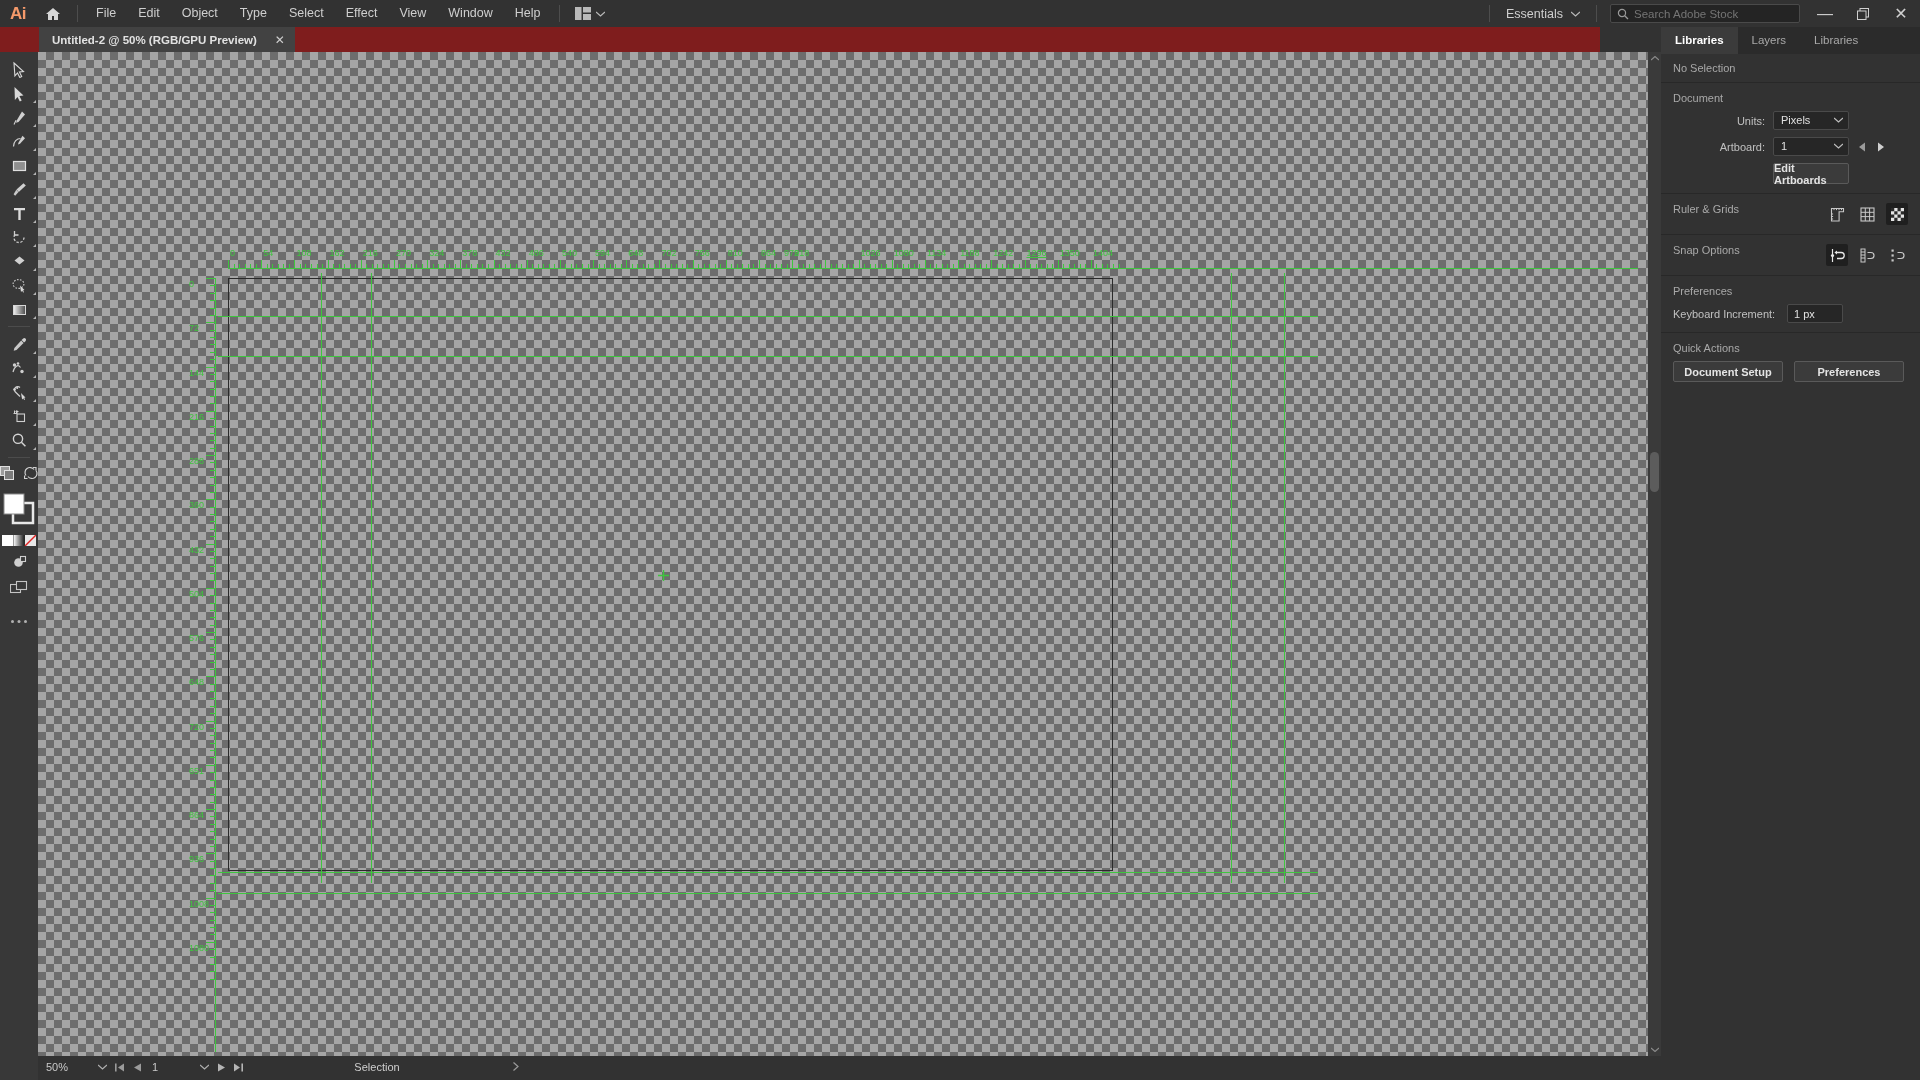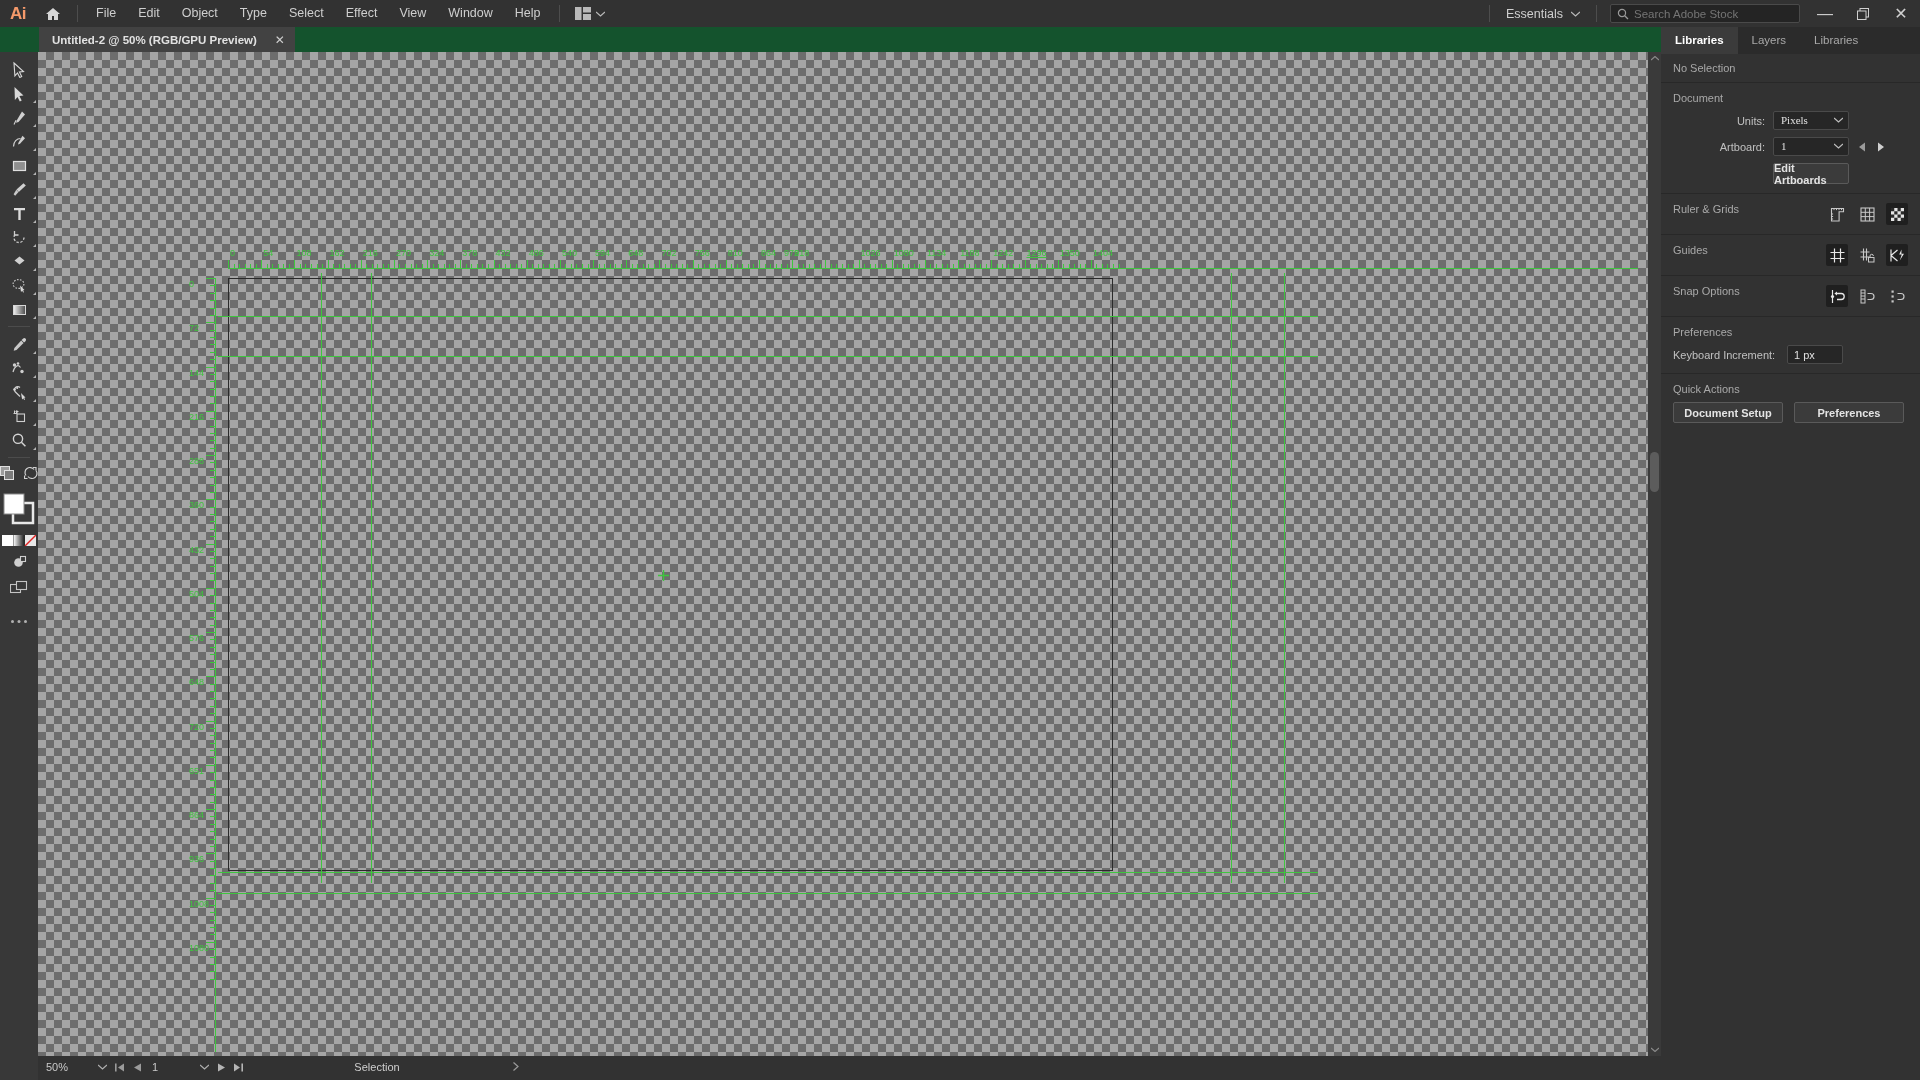--- a/index.html
+++ b/index.html
@@ -17,21 +17,21 @@
   #ws-switcher { display:flex; align-items:center; gap:5px; padding:0 8px; height:27px; }
   #menubar-right { margin-left:auto; display:flex; align-items:center; height:27px; }
   #essentials { font-size:12.5px; color:#cfcfcf; padding:0 9px; display:flex; align-items:center; gap:8px;}
   #stock-search { width:190px; height:19px; background:#242424; border:1px solid #4a4a4a;
     border-radius:2px; display:flex; align-items:center; padding:0 6px; gap:5px; margin:0 6px; }
   #stock-search input { background:transparent; border:0; outline:0; color:#9a9a9a;
     font-size:11.5px; font-family:inherit; width:150px; }
   .wbtn { width:38px; height:27px; display:flex; align-items:center; justify-content:center; color:#cfcfcf; }
 
   
-  #tabbar { position:absolute; left:0; top:27px; width:1920px; height:25px; background:#14532d; }
+  #tabbar { position:absolute; left:0; top:27px; width:1600px; height:25px; background:#7f1d1d; }
   #doctab { position:absolute; left:39px; top:0; height:25px; background:#424242;
     display:flex; align-items:center; padding:0 10px 0 13px; gap:18px; }
   #doctab .t { font-size:11.5px; color:#e2e2e2; font-weight:bold; }
   #doctab .x { font-size:12px; color:#d0d0d0; }
   #panel-collapse { position:absolute; right:0; top:27px; color:#9a9a9a; font-size:10px; padding:2px 5px; }
 
   
   #toolbar { position:absolute; left:0; top:52px; width:38px; height:1028px; background:#383838;
     padding-top:5px; }
   .tool { width:38px; height:24px; position:relative; display:flex; align-items:center; justify-content:center; }
@@ -82,21 +82,21 @@
   #rpanel { position:absolute; left:1661px; top:27px; width:259px; height:1053px; background:#323232; }
   #ptabs { display:flex; height:27px; background:#2b2b2b; }
   .ptab { padding:0 14px; height:27px; line-height:27px; font-size:11.5px; color:#a9a9a9; }
   .ptab.active { background:#3b3b3b; color:#ffffff; font-weight:bold; }
   .psec { border-bottom:1px solid #282828; padding:9px 12px; }
   .plabel { font-size:11px; color:#a9a9a9; }
   .prow { display:flex; align-items:center; margin-top:7px; }
   .prow-label { font-size:11px; color:#c0c0c0; text-align:right; }
   .pselect { background:#262626; border:1px solid #4a4a4a; border-radius:2px; height:19px;
     display:flex; align-items:center; justify-content:space-between; padding:0 5px 1px 7px;
-    font-size:11px; color:#e0e0e0;font-family:Liberation Serif, serif; }
+    font-size:11px; color:#e0e0e0; }
   .pinput { background:#262626; border:1px solid #4a4a4a; border-radius:2px; height:19px;
     display:flex; align-items:center; padding:0 6px; font-size:11px; color:#e0e0e0; }
   .pbtn { background:#3b3b3b; border:1px solid #5a5a5a; border-radius:2px; height:21px;
     display:flex; align-items:center; justify-content:center; font-size:11px;
     color:#e4e4e4; font-weight:bold; }
   .iconbtn { width:22px; height:22px; display:flex; align-items:center; justify-content:center;
     border-radius:2px; margin-left:8px; }
   .iconbtn.on { background:#1f1f1f; }
   .chkrow { display:flex; align-items:center; gap:7px; margin-top:9px; }
   .chkbox { width:11px; height:11px; border:1px solid #8d8d8d; background:#323232; }
@@ -797,41 +797,20 @@
             <rect x="10.75" y="4.25" width="3.25" height="3.25"></rect>
             <rect x="1" y="7.5" width="3.25" height="3.25"></rect>
             <rect x="7.5" y="7.5" width="3.25" height="3.25"></rect>
             <rect x="4.25" y="10.75" width="3.25" height="3.25"></rect>
             <rect x="10.75" y="10.75" width="3.25" height="3.25"></rect>
           </g>
         </svg>
     </div>
   </div>
 
-  <div class="psec srow">
-    <div class="plabel">Guides</div>
-    <div class="iconbtn on">
-      <svg width="15" height="15" viewBox="0 0 15 15">
-          <path d="M0.5 4.5h14M0.5 10.5h14M4.5 0.5v14M10.5 0.5v14" stroke="#e8e8e8" stroke-width="1.2"></path>
-        </svg>
-    </div>
-    <div class="iconbtn">
-      <svg width="15" height="15" viewBox="0 0 15 15">
-          <path d="M0.5 4h9M0.5 9h9M3.5 0.5v12M6.5 0.5v12" stroke="#c8c8c8" stroke-width="1.1"></path>
-          <rect x="8.5" y="9.5" width="5.5" height="4.5" stroke="#c8c8c8" stroke-width="1" fill="none"></rect>
-          <path d="M10 9.5V8a1.7 1.7 0 013.4 0" stroke="#c8c8c8" stroke-width="1" fill="none"></path>
-        </svg>
-    </div>
-    <div class="iconbtn on">
-      <svg width="15" height="15" viewBox="0 0 15 15">
-          <path d="M1 1.5v12M1 7.5L7.5 2M1 7.5L7.5 13" stroke="#e8e8e8" stroke-width="1.2" fill="none"></path>
-          <path d="M11.5 1.5l-2.3 5h2.6l-2 6 4.2-6.8h-2.6z" fill="#e8e8e8"></path>
-        </svg>
-    </div>
-  </div>
 
   <div class="psec srow">
     <div class="plabel">Snap Options</div>
     <div class="iconbtn on">
       <svg width="15" height="15" viewBox="0 0 15 15">
           <path d="M2.5 1v13" stroke="#e8e8e8" stroke-width="1.2"></path>
           <circle cx="2.5" cy="7.5" r="1.6" fill="#e8e8e8"></circle>
           <path d="M7 4.5h4.2a3 3 0 010 6H7" stroke="#e8e8e8" stroke-width="1.3" fill="none"></path>
           <path d="M7 2.5l0 4 -2.6-2z" fill="#e8e8e8"></path>
         </svg>

